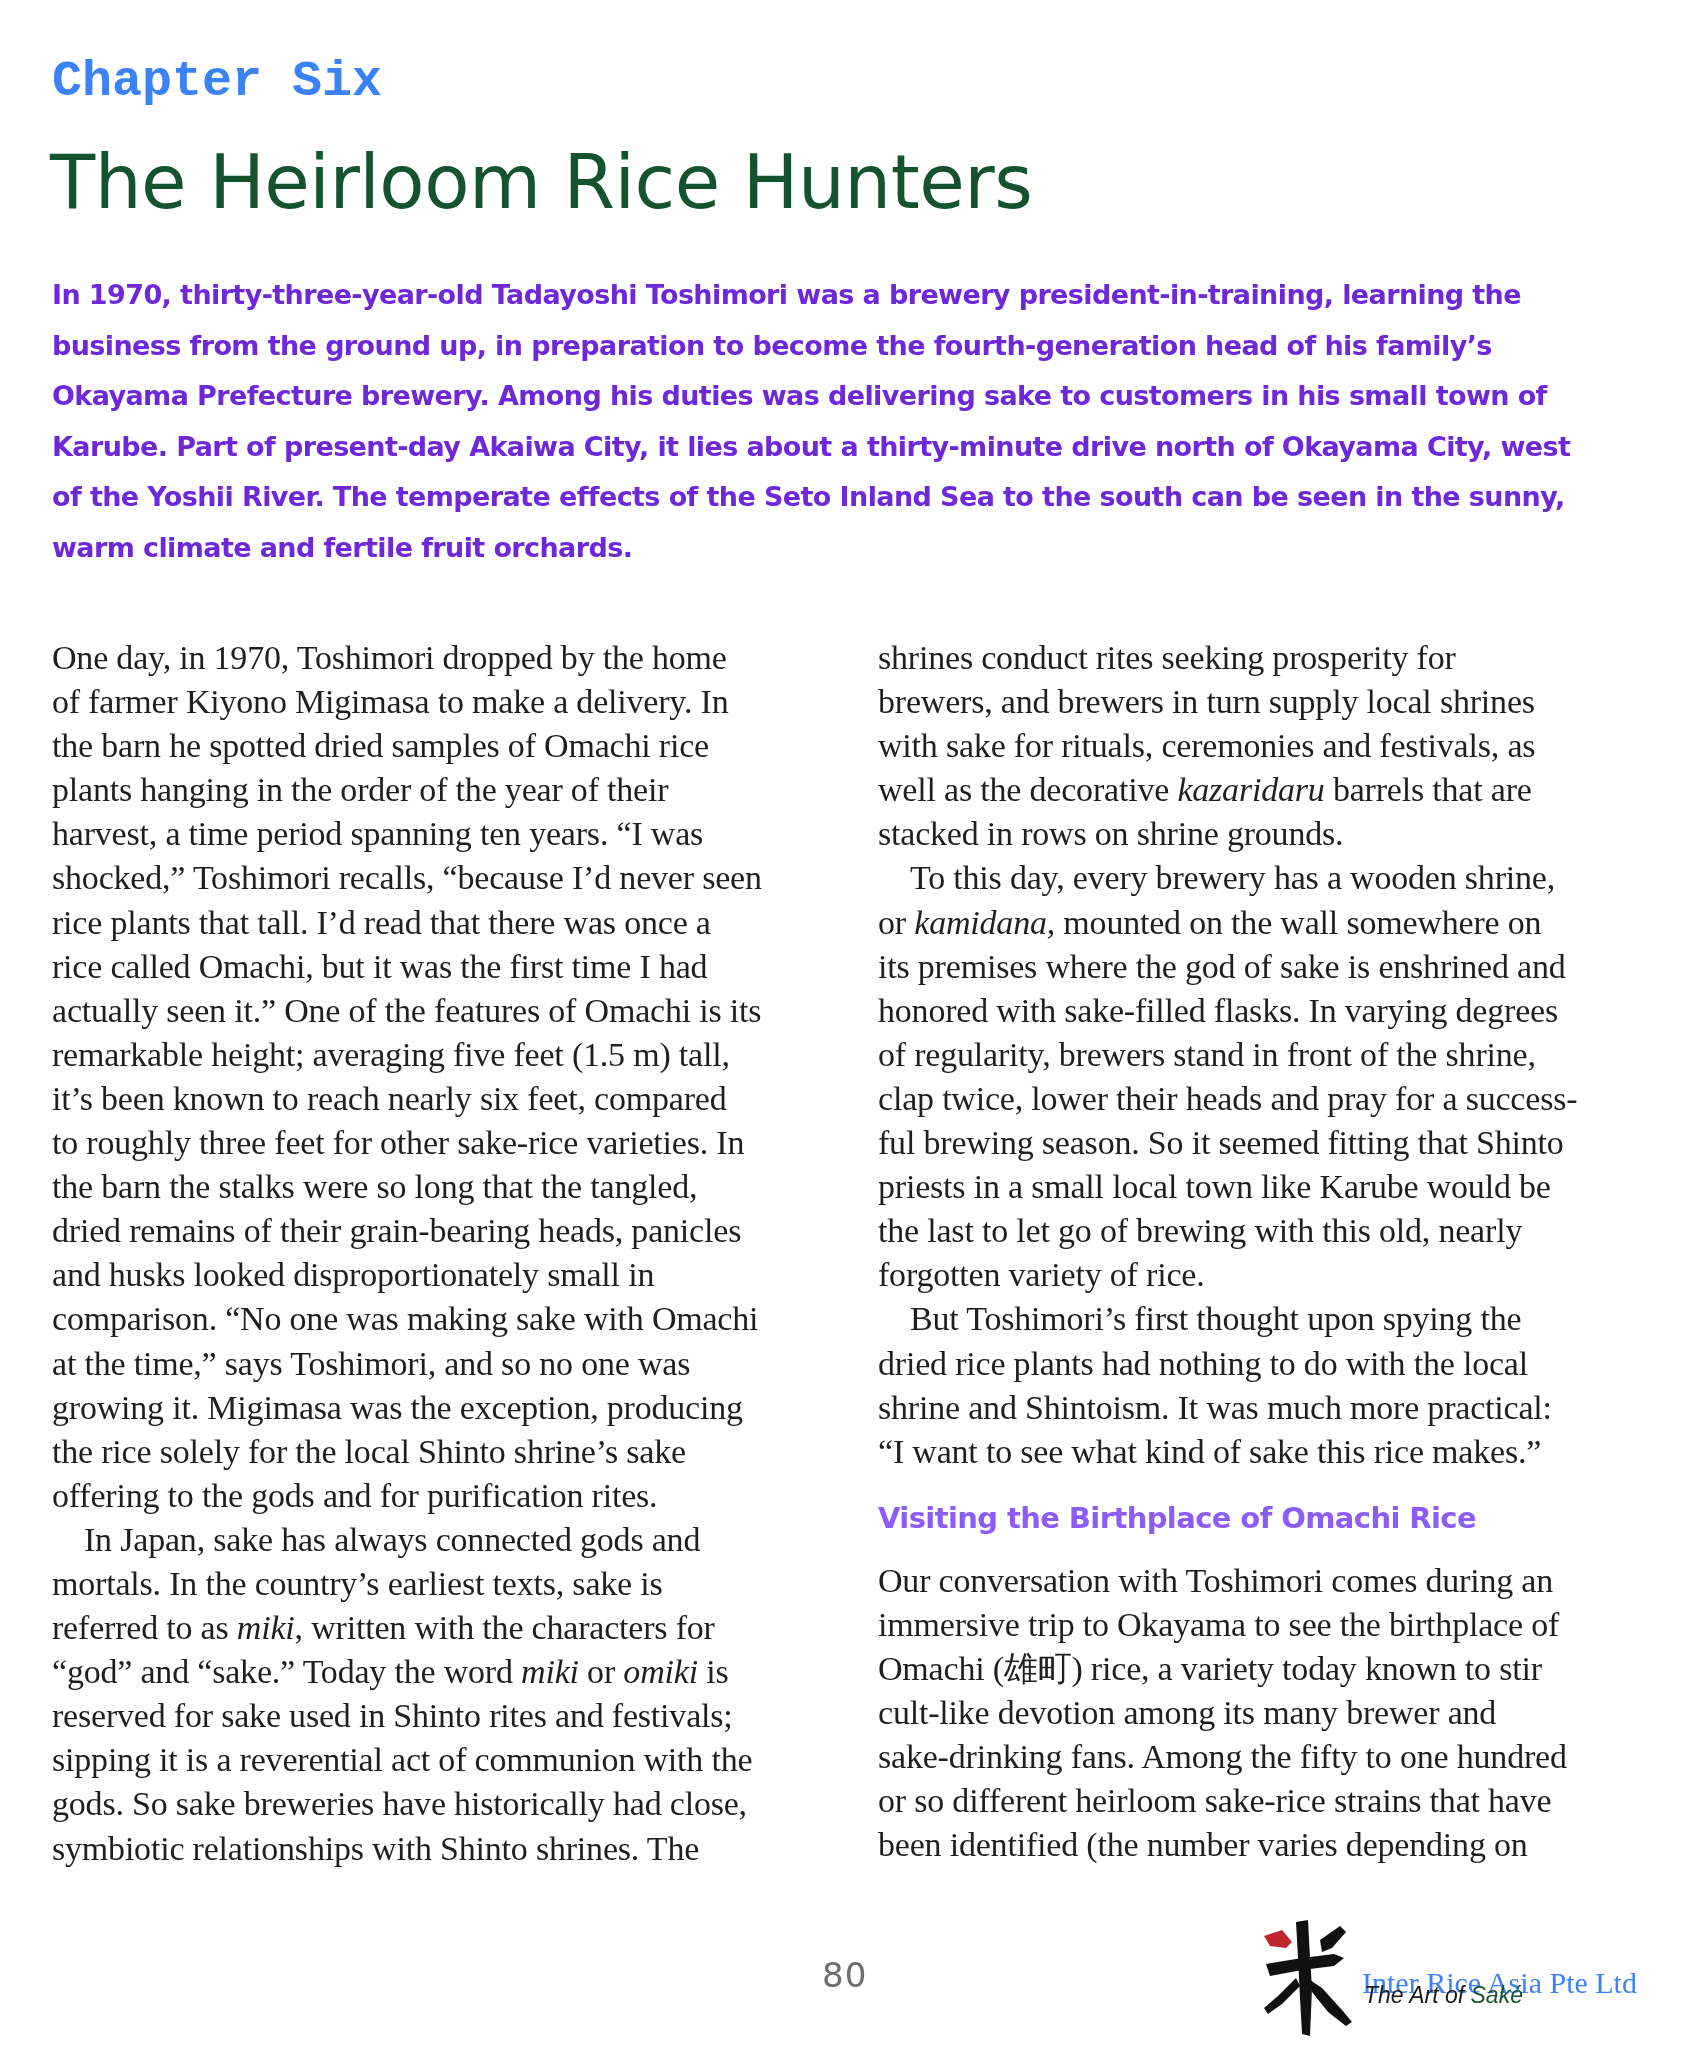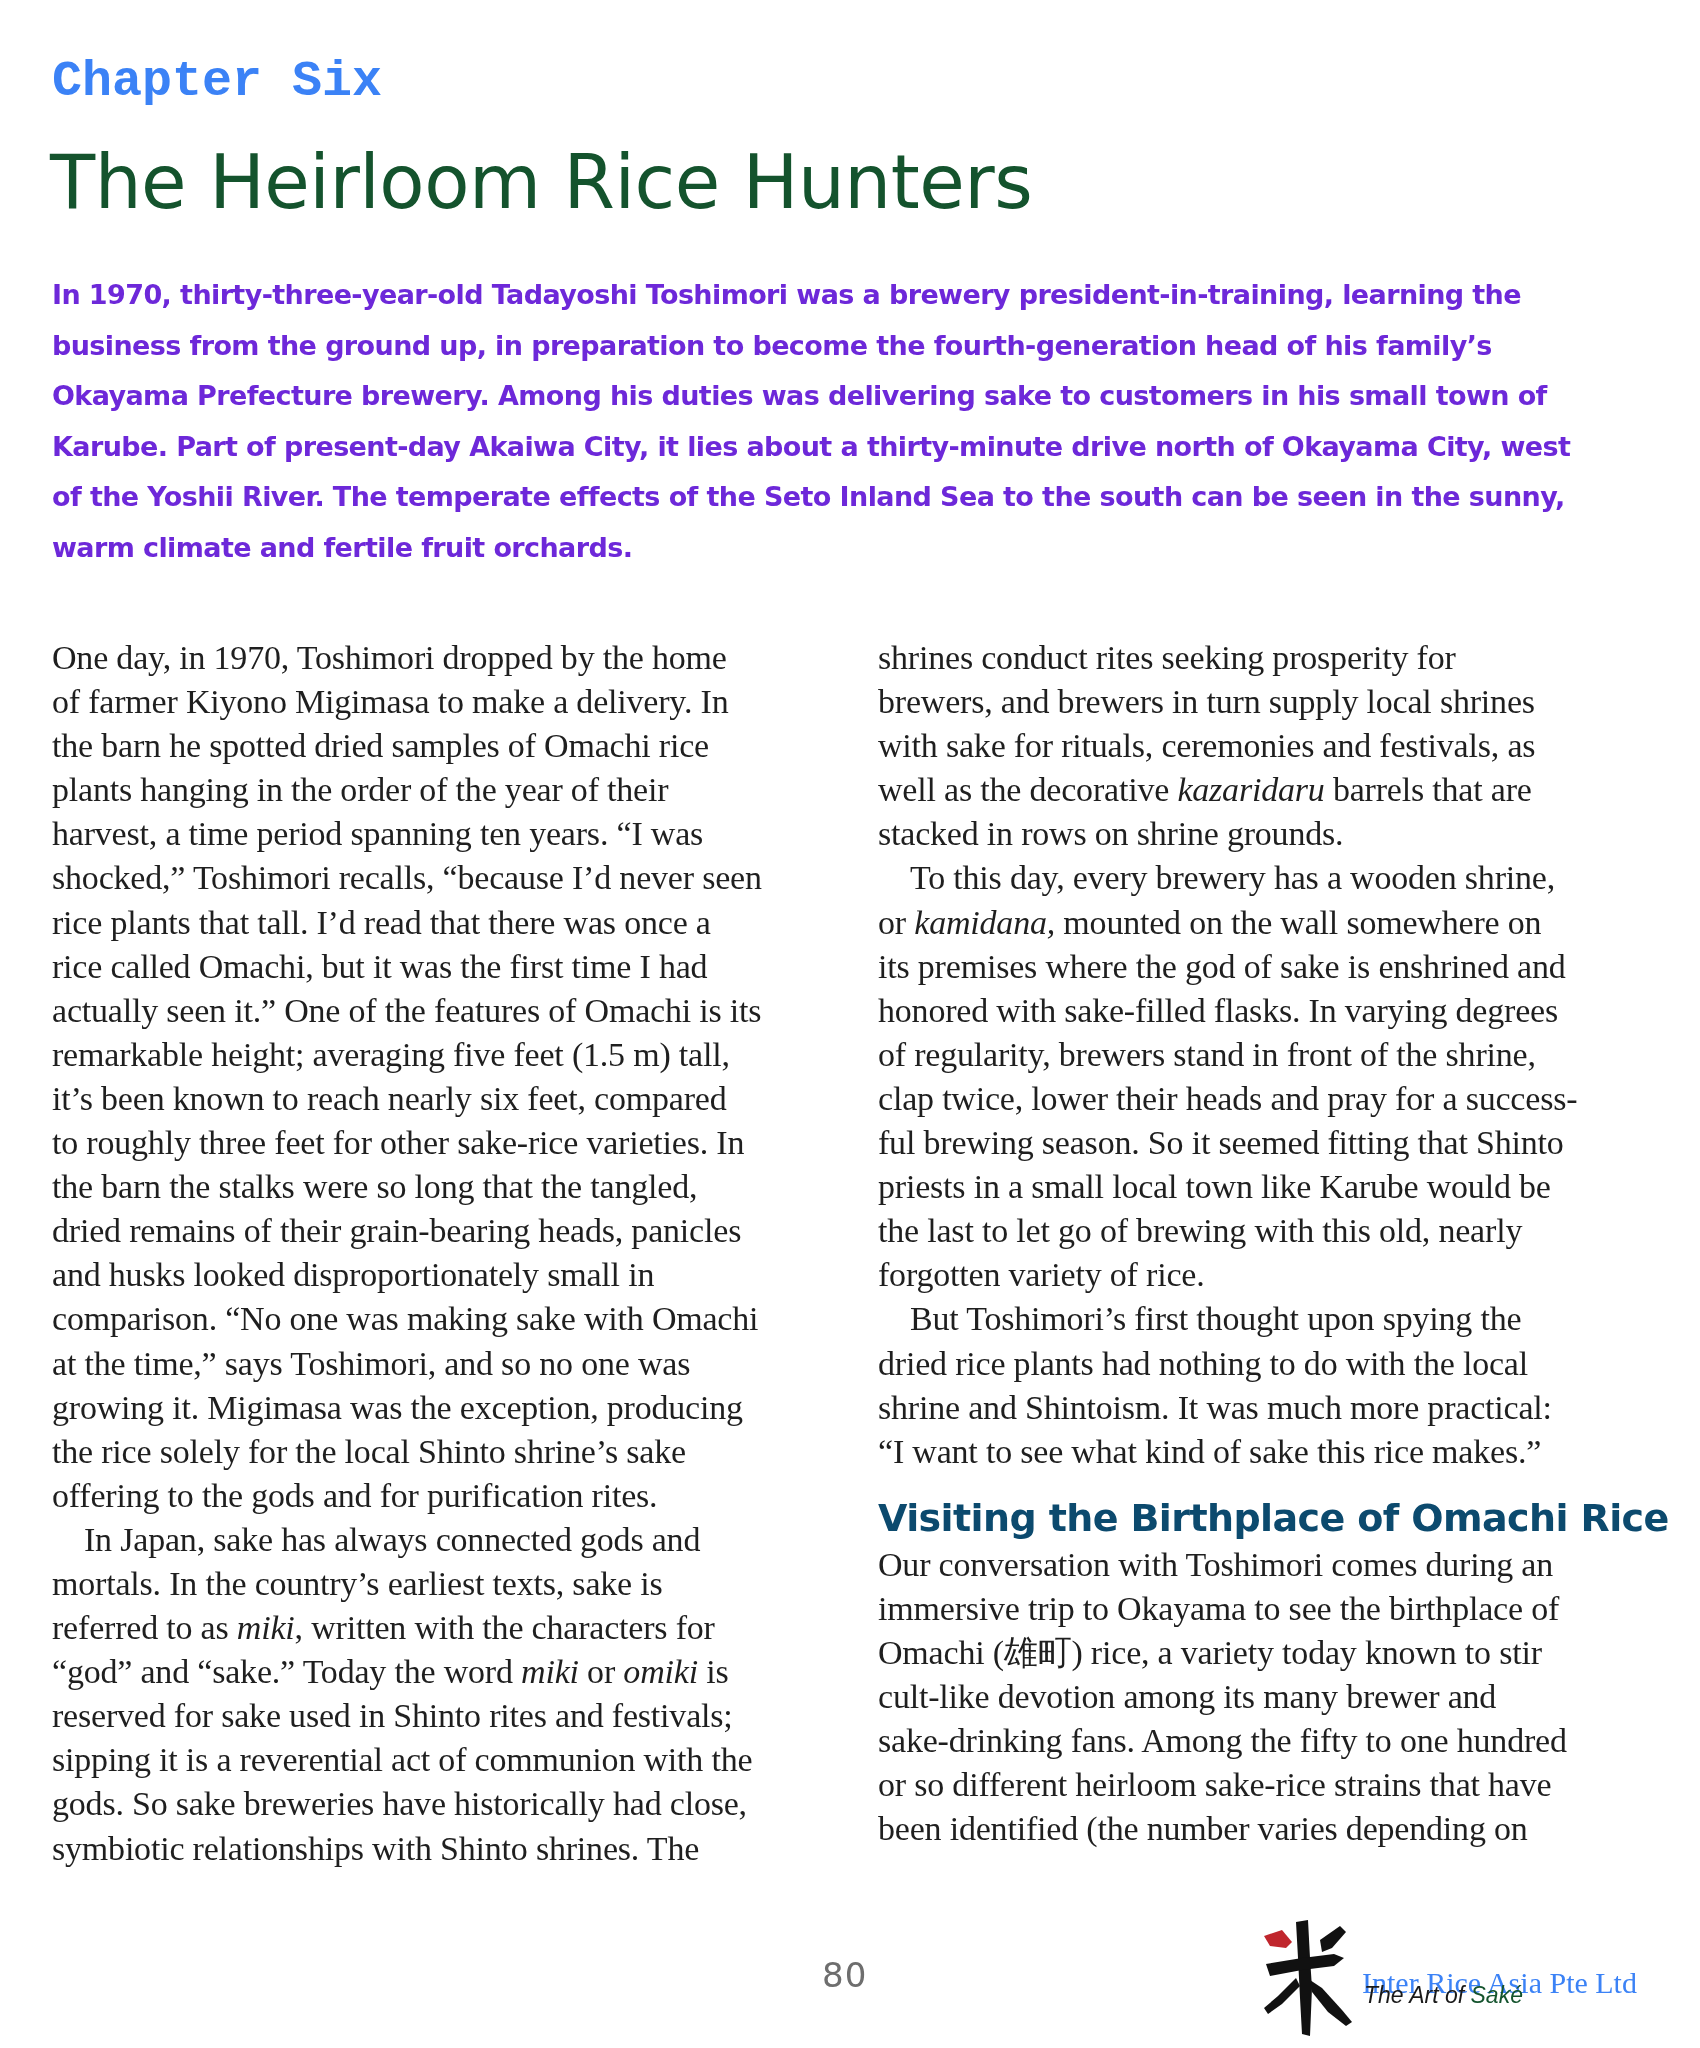--- a/index.html
+++ b/index.html
@@ -74,26 +74,26 @@
     color: #1f1f1f;
     white-space: nowrap;
     letter-spacing: -0.2px;
   }
   .body-line.indent { padding-left: 32px; }
   .body-line em { font-style: italic; }
   .subheading {
     display: block;
     font-family: "DejaVu Sans", sans-serif;
     font-weight: bold;
-    font-size: 38px;
+    font-size: 29px;
     line-height: 44px;
-    color: #0c4a6e;
+    color: #8b5cf6;
     white-space: nowrap;
     margin-top: 22px;
-    margin-bottom: 3px;
+    margin-bottom: 19px;
     letter-spacing: -0.6px;
   }
   .page-number {
     position: absolute;
     left: 822px;
     top: 1955px;
     font-family: "DejaVu Sans", sans-serif;
     font-size: 34px;
     color: #6e6e6e;
     letter-spacing: 1px;

